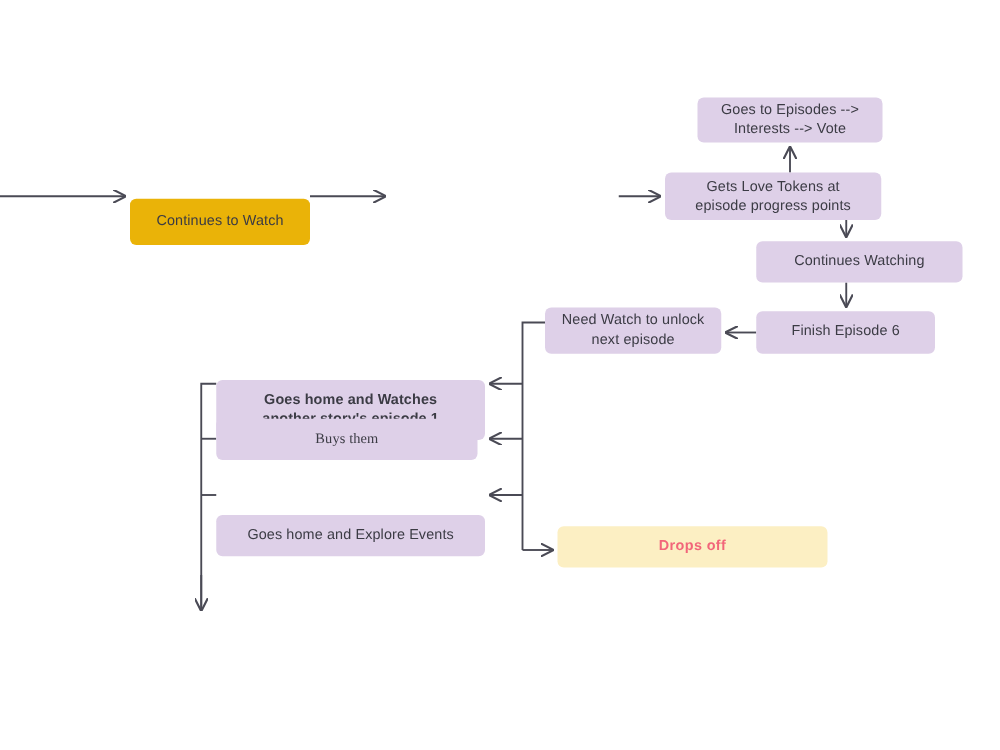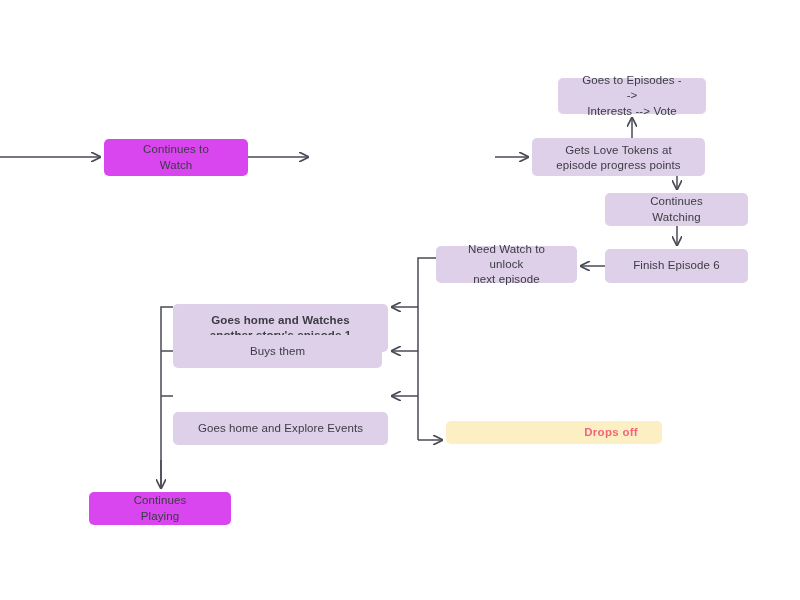--- a/index.html
+++ b/index.html
@@ -31,27 +31,27 @@
   .node {
     position: absolute;
     box-sizing: border-box;
     display: flex;
     align-items: center;
     justify-content: center;
     text-align: center;
     border-radius: 5px;
     line-height: 1.32;
     letter-spacing: 0.1px;
-    padding: 3px 24px;
+    padding: 3px 4px;
     color: #3b3b44;
     font-size: 11.5px;
     z-index: 2;
   }
   .node.purple { background: #ded0e8; }
-  .node.pink   { background: #d946ef; }
+  .node.pink   { background: #eab308; margin-top: 20px; }
   .node.yellow { background: #fcefc3; }
   .node.emph   { color: #f2657a; font-weight: bold; letter-spacing: 0.3px; }
   .node span { display: block; width: 100%; white-space: pre-line; }
 </style>
 </head>
 <body>
 
 <div id="canvas">
 
   <svg id="edges" width="800" height="600" viewBox="0 0 800 600">
@@ -102,47 +102,44 @@
   <div class="node purple" style="left:532px; top:138px; width:173px; height:38px;align-items:flex-end;">
     <span>Gets Love Tokens at
 episode progress points</span>
   </div>
 
   <div class="node purple" style="left:558px; top:78px; width:148px; height:36px;">
     <span>Goes to Episodes --&gt;
 Interests --&gt; Vote</span>
   </div>
 
-  <div class="node purple" style="left:605px; top:193px; width:143px; height:33px;">
+  <div class="node purple" style="left:605px; top:193px; width:165px; height:33px;">
     <span>Continues Watching</span>
   </div>
 
   <div class="node purple" style="left:605px; top:249px; width:143px; height:34px;">
     <span>Finish Episode 6</span>
   </div>
 
   <div class="node purple" style="left:436px; top:246px; width:141px; height:37px;">
     <span>Need Watch to unlock
 next episode</span>
   </div>
 
   <div class="node purple" style="left:173px; top:304px; width:215px; height:48px;font-weight:bold;">
     <span>Goes home and Watches
 another story's episode 1</span>
   </div>
 
-  <div class="node purple" style="left:173px; top:335px; width:209px; height:33px;">
+  <div class="node purple" style="left:173px; top:335px; width:209px; height:33px;font-family:Liberation Serif, serif;">
     <span>Buys them</span>
   </div>
 
   <div class="node purple" style="left:173px; top:380px; width:215px; height:33px;margin-top:32px;">
     <span>Goes home and Explore Events</span>
   </div>
 
-  <div class="node yellow emph" style="left:446px; top:421px; width:216px; height:23px;text-align:right;">
+  <div class="node yellow emph" style="left:446px; top:421px; width:216px; height:33px;">
     <span>Drops off</span>
   </div>
 
-  <div class="node pink" style="left:89px; top:492px; width:142px; height:33px;">
-    <span>Continues Playing</span>
-  </div>
 
 </div>
 
 </body></html>

